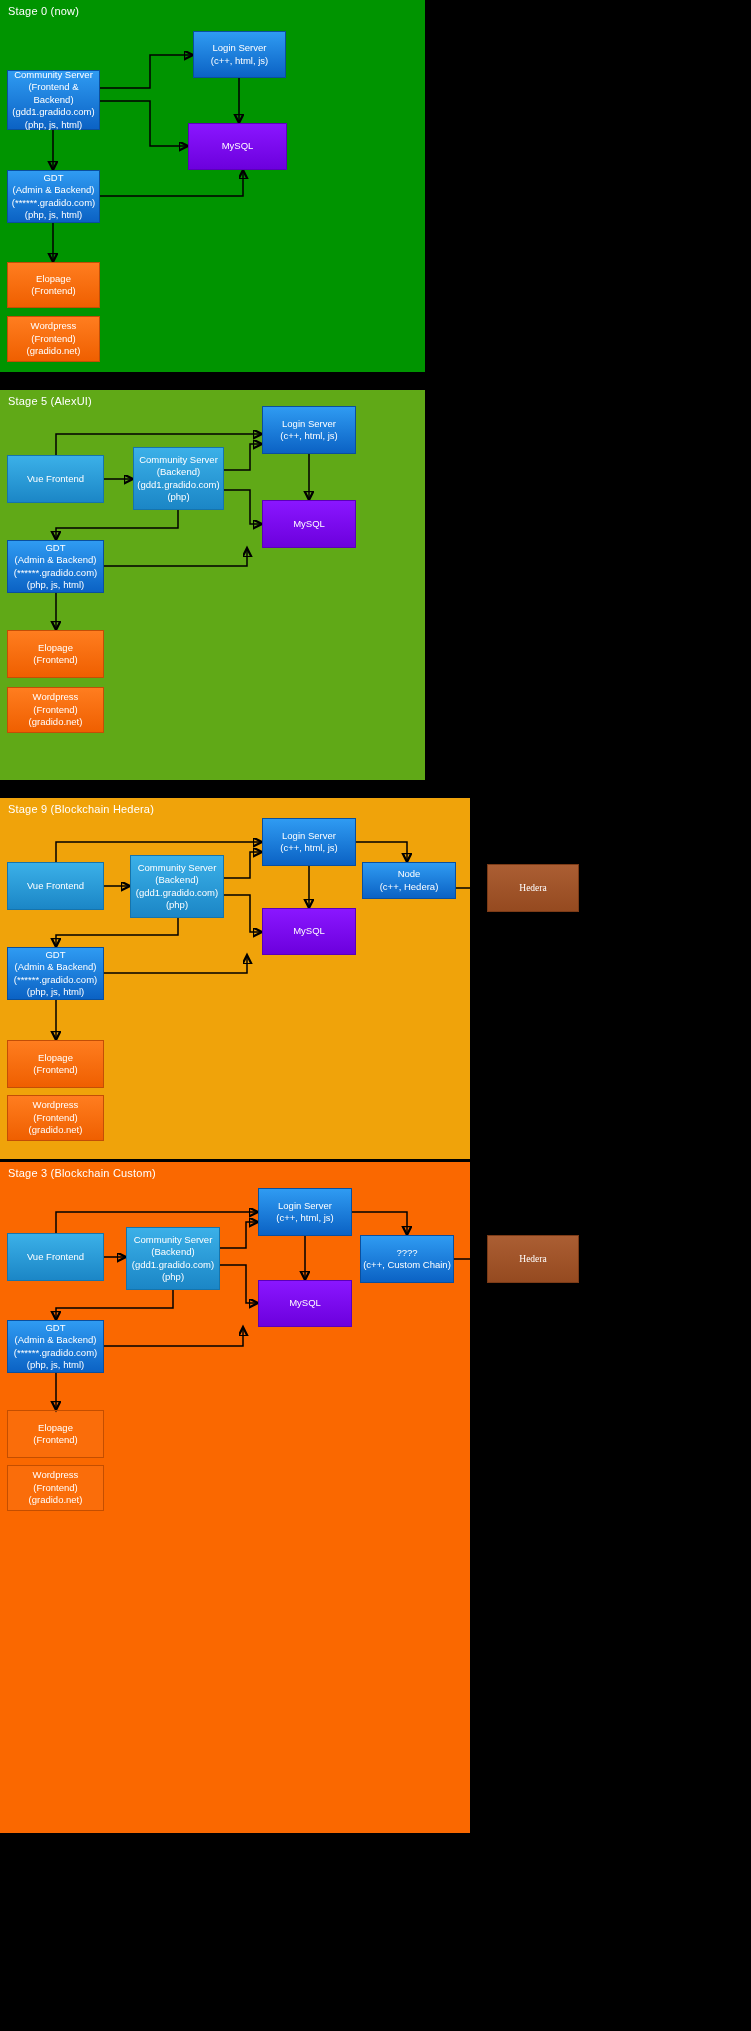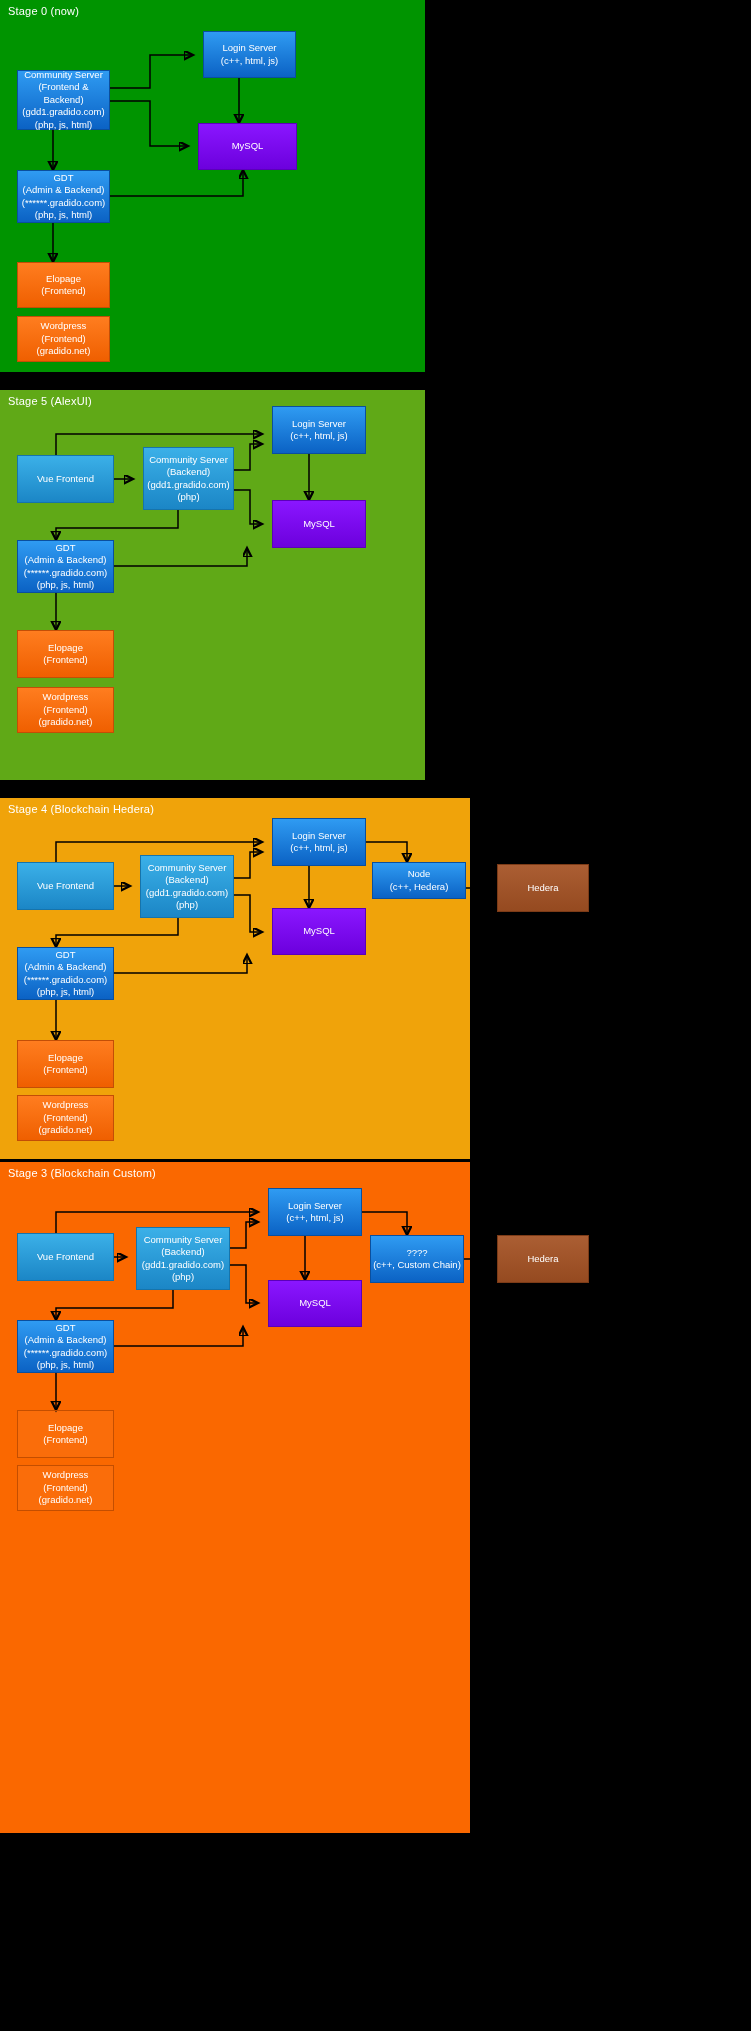--- a/index.html
+++ b/index.html
@@ -13,44 +13,44 @@
   .stage { position: absolute; box-sizing: border-box; }
   .stage-label {
     position: absolute; top: 5px; left: 8px;
     color: #fff; font-size: 11px; letter-spacing: .2px;
   }
   .node {
     position: absolute; box-sizing: border-box;
     display: flex; align-items: center; justify-content: center;
     text-align: center; color: #fff;
     font-size: 9.5px; line-height: 1.3;
-    white-space: pre-line; padding: 2px; margin-left: 10px;
+    white-space: pre-line; padding: 2px;
   }
   .blue      { background: linear-gradient(#2f9bf2, #0b62c4); border: 1px solid #0a4f9e; }
   .lightblue { background: linear-gradient(#3bb0e8, #1b86c6); border: 1px solid #1674ab; }
   .purple    { background: linear-gradient(#8a16ff, #6c00dd); border: 1px solid #5b00ba; }
   .orange    { background: linear-gradient(#ff7d1f, #ef5f00); border: 1px solid #c34e06; }
   .ghost     { background: rgba(255,255,255,0.04); border: 1px solid #c44e00; }
-  .brown     { background: linear-gradient(#ab5e33, #954a20); border: 1px solid #7c3b17; }
+  .brown     { background: linear-gradient(#ab5e33, #954a20); border: 1px solid #7c3b17; font-family: Liberation Serif, serif; }
   svg.edges-layer { position: absolute; top: 0; left: 0; pointer-events: none; }
   svg.edges-layer path { fill: none; stroke: #000; stroke-width: 1.5; }
 </style>
 </head>
 <body>
 
 <div class="stage" style="left:0;top:0;width:425px;height:372px;background:#009400">
   <div class="stage-label">Stage 0 (now)</div>
 </div>
 
 <div class="stage" style="left:0;top:390;width:425px;height:390px;top:390px;background:#60a917">
   <div class="stage-label">Stage 5 (AlexUI)</div>
 </div>
 
 <div class="stage" style="left:0;top:798px;width:470px;height:361px;background:#f0a30a">
-  <div class="stage-label">Stage 4 (Blockchain Hedera)</div>
+  <div class="stage-label">Stage 9 (Blockchain Hedera)</div>
 </div>
 
 <div class="stage" style="left:0;top:1162px;width:470px;height:671px;background:#fa6800">
   <div class="stage-label">Stage 3 (Blockchain Custom)</div>
 </div>
 
 <svg class="edges-layer" width="751" height="2031" viewBox="0 0 751 2031">
   <defs>
     <marker id="ah" markerWidth="8" markerHeight="8" refX="6" refY="3" orient="auto">
       <path d="M0,0 L6,3 L0,6 z" fill="#000" stroke="none"></path>

